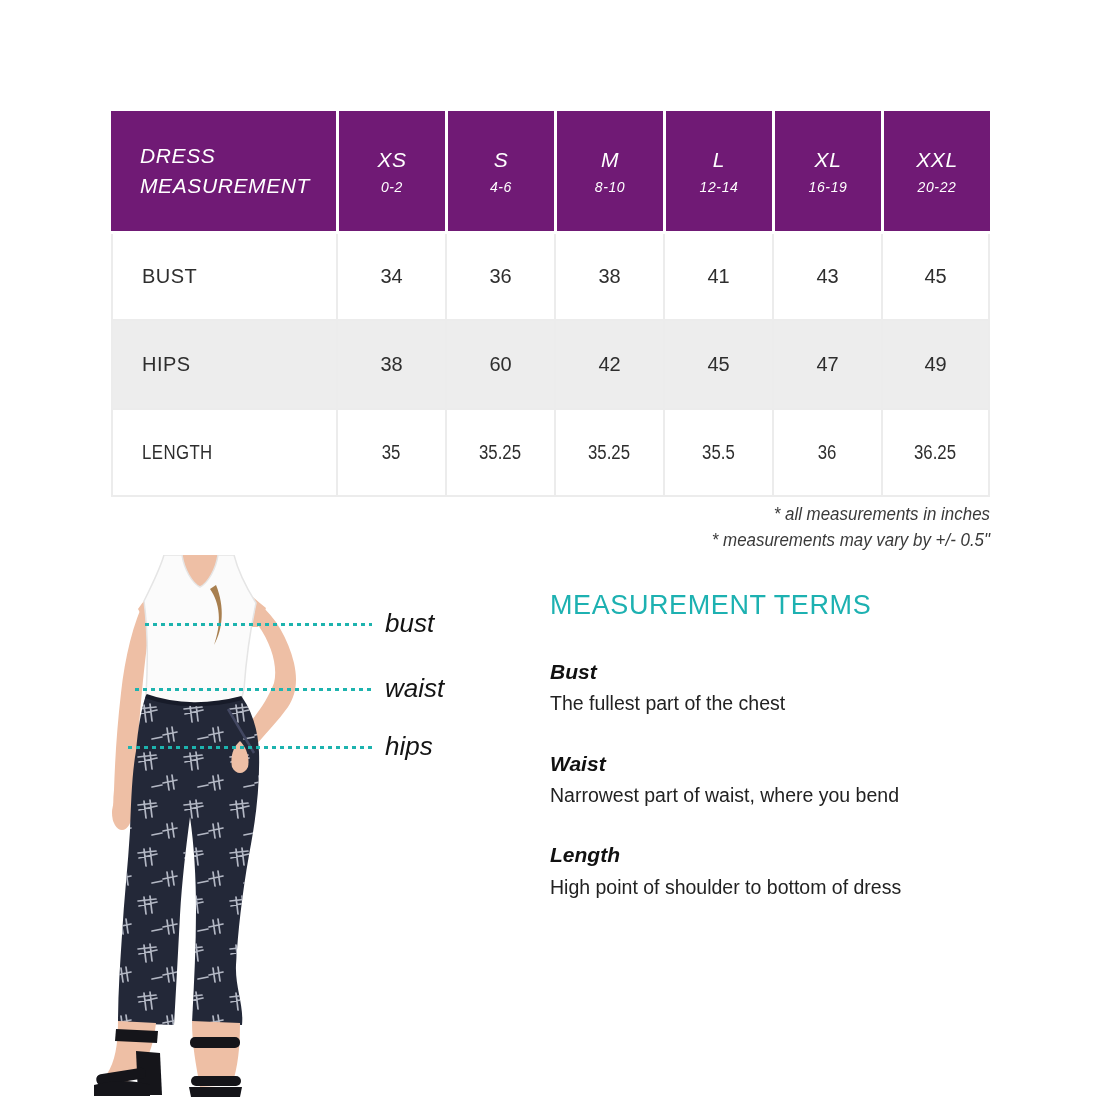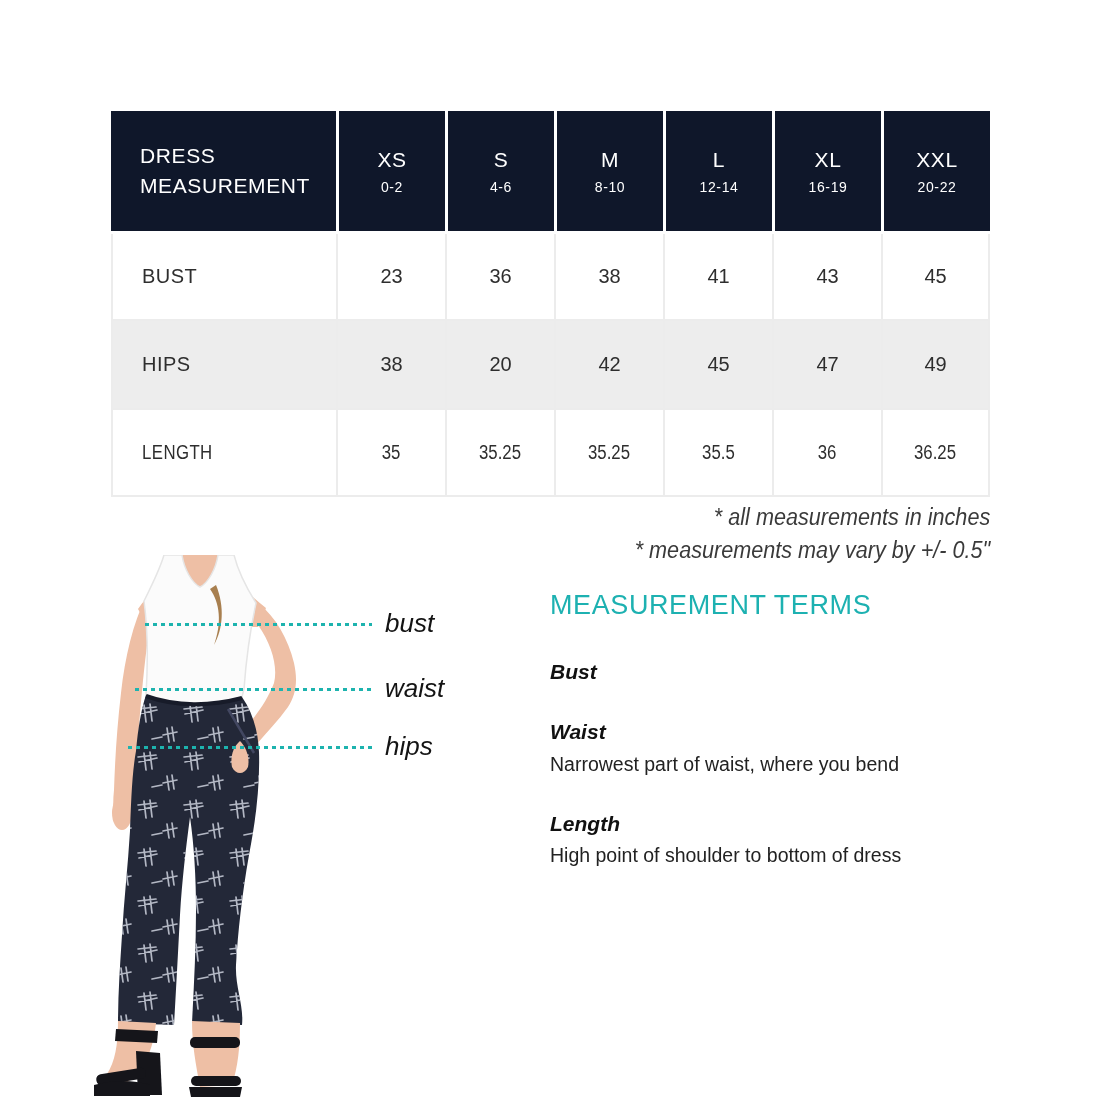--- a/index.html
+++ b/index.html
@@ -5,43 +5,43 @@
   html,body{margin:0;padding:0;background:#ffffff;}
   .canvas{
     position:relative;width:1100px;height:1100px;background:#ffffff;overflow:hidden;
     font-family:"Liberation Sans", sans-serif;color:#2b2b2b;
   }
 
   
   .size-table{position:absolute;left:111px;top:111px;border-collapse:separate;border-spacing:0;table-layout:fixed;width:879px;}
   .size-table th,.size-table td{padding:0;margin:0;}
   .size-table thead th{
-    background:#0f172a;color:#ffffff;font-weight:400;height:120px;
-    font-size:21px;letter-spacing:.6px;vertical-align:middle;border-bottom:3px solid #ffffff;
+    background:#701a75;color:#ffffff;font-weight:400;height:120px;
+    font-size:21px;letter-spacing:.6px;vertical-align:middle;border-bottom:3px solid #ffffff;font-style:italic;
   }
   .size-table thead th + th{border-left:3px solid #ffffff;}
   .size-table thead th.lbl{text-align:left;padding-left:29px;line-height:1.45;}
   .size-table thead th .sz{display:block;font-size:21px;}
   .size-table thead th .rg{display:block;text-align:center;font-size:14px;margin-top:7px;}
   .size-table tbody td{
     background:#ffffff;font-size:20px;text-align:center;vertical-align:middle;color:#2e2e2e;
     border-bottom:2px solid #ececec;
   }
   .size-table tbody td + td{border-left:2px solid #ececec;}
   .size-table tbody td:first-child{border-left:2px solid #ececec;text-align:left;padding-left:29px;letter-spacing:.5px;}
   .size-table tbody td:last-child{border-right:2px solid #ececec;}
   .size-table tbody tr.r-bust td{height:85px;}
   .size-table tbody tr.r-hips td{height:87px;background:#ededed;}
   .size-table tbody tr.r-length td{height:85px;}
   .size-table tbody tr.r-length .cell{display:inline-block;transform:scaleX(.84);}
   .size-table tbody tr.r-length td:first-child .cell{transform-origin:left center;}
 
   
   .footnotes{position:absolute;right:110px;top:501px;text-align:right;font-style:italic;
-    font-size:23px;color:#3a3a3a;line-height:1.45;}
+    font-size:18px;color:#3a3a3a;line-height:1.45;}
   .footnotes .fn{display:block;transform:scaleX(.94);transform-origin:right center;}
 
   
   .model{position:absolute;left:88px;top:555px;width:252px;height:545px;}
 
   
   .mline{position:absolute;height:5px;
     background-image:radial-gradient(circle 2px, #1db3ae 97%, rgba(0,0,0,0));
     background-size:8px 5px;background-repeat:repeat-x;}
   .mline.bust{left:143px;top:622px;width:229px;}
@@ -99,31 +99,31 @@
         </th>
         <th>
           <span class="sz">XXL</span>
           <span class="rg">20-22</span>
         </th>
       </tr>
     </thead>
     <tbody>
       <tr class="r-bust">
         <td><span class="cell">BUST</span></td>
-        <td><span class="cell">23</span></td>
+        <td><span class="cell">34</span></td>
         <td><span class="cell">36</span></td>
         <td><span class="cell">38</span></td>
         <td><span class="cell">41</span></td>
         <td><span class="cell">43</span></td>
         <td><span class="cell">45</span></td>
       </tr>
       <tr class="r-hips">
         <td><span class="cell">HIPS</span></td>
         <td><span class="cell">38</span></td>
-        <td><span class="cell">20</span></td>
+        <td><span class="cell">60</span></td>
         <td><span class="cell">42</span></td>
         <td><span class="cell">45</span></td>
         <td><span class="cell">47</span></td>
         <td><span class="cell">49</span></td>
       </tr>
       <tr class="r-length">
         <td><span class="cell">LENGTH</span></td>
         <td><span class="cell">35</span></td>
         <td><span class="cell">35.25</span></td>
         <td><span class="cell">35.25</span></td>
@@ -201,20 +201,21 @@
   <div class="mline waist"></div>
   <div class="mline hips"></div>
   <div class="mlabel bust">bust</div>
   <div class="mlabel waist">waist</div>
   <div class="mlabel hips">hips</div>
 
   <div class="terms">
     <h2>MEASUREMENT TERMS</h2>
     <div class="term-group">
       <div class="term-name">Bust</div>
+      <div class="term-def">The fullest part of the chest</div>
     </div>
     <div class="term-group">
       <div class="term-name">Waist</div>
       <div class="term-def">Narrowest part of waist, where you bend</div>
     </div>
     <div class="term-group">
       <div class="term-name">Length</div>
       <div class="term-def">High point of shoulder to bottom of dress</div>
     </div>
   </div>

